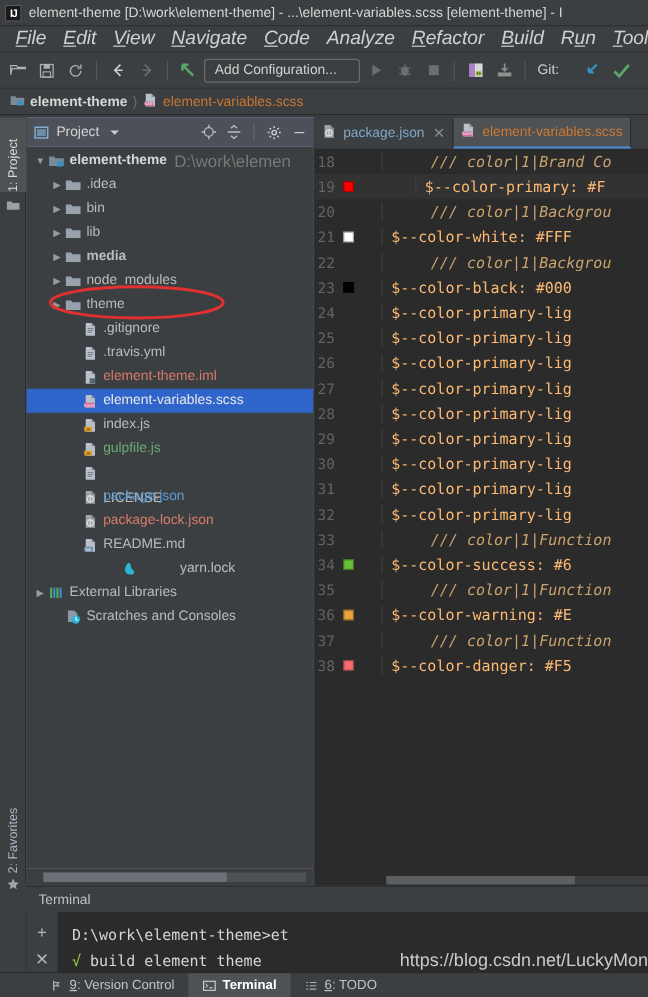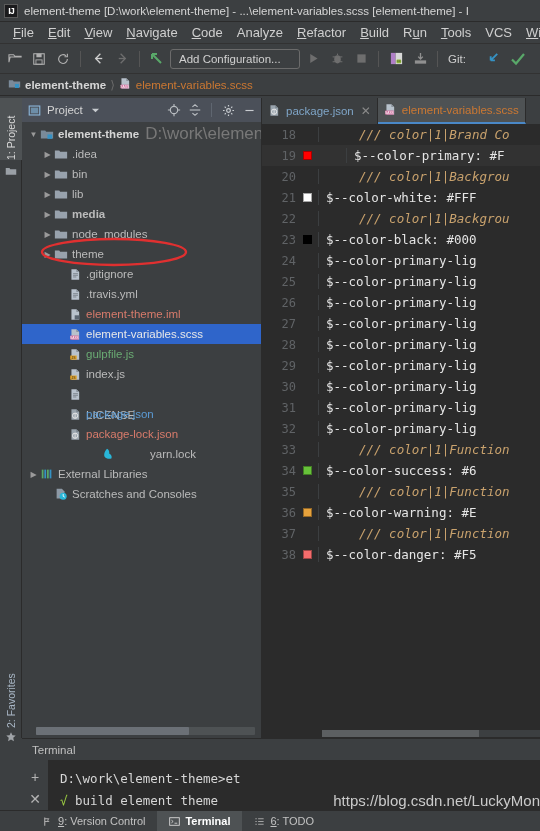--- a/index.html
+++ b/index.html
@@ -25,21 +25,21 @@
   .title-text {
     font-size:11.5px; color:#d6d6d6; white-space:nowrap; overflow:hidden;
   }
 
   
   .menubar {
     height:22px; background:#3c3f41; display:flex; align-items:center;
     padding-left:6px; gap:0px; border-bottom:1px solid #323232;
   }
   .menu-item {
-    font-size:13px; color:#cfcfcf; padding:2px 7px; white-space:nowrap;
+    font-size:16px; color:#cfcfcf; padding:2px 7px; white-space:nowrap;font-style:italic;
   }
   .menu-item u { text-decoration:underline; }
 
   
   .toolbar {
     height:30px; background:#3c3f41; display:flex; align-items:center;
     padding:0 4px; gap:2px; border-bottom:1px solid #323232;
   }
   .tb-btn {
     width:22px; height:22px; display:flex; align-items:center;
@@ -107,21 +107,21 @@
     height:20px; display:flex; align-items:center; font-size:11.5px;
     white-space:nowrap; padding-right:4px;
   }
   .row.sel { background:#2f65ca; }
   .arrow {
     width:11px; flex:none; color:#9a9a9a; font-size:8px; text-align:center;
   }
   .ficon { width:16px; flex:none; display:flex; align-items:center; justify-content:center; margin-right:3px; }
   .label { color:#bbbbbb; }
   .label.bold { font-weight:bold; color:#d6d6d6; }
-  .path-dim { color:#787878; margin-left:6px; font-size:17px; }
+  .path-dim { color:#787878; margin-left:6px; font-size:14px; }
 
   .hscroll-wrap { height:14px; flex:none; padding:3px 6px 3px 14px; background:#3c3f41; }
   .hscroll { height:8px; background:#4e5254; border-radius:1px; }
   .hscroll i { display:block; height:8px; width:70%; background:#6b7076; border-radius:1px; }
 
   
   .annot {
     position:absolute; pointer-events:none; left:0; top:0;
     width:100%; height:100%;
   }
@@ -137,32 +137,32 @@
   .tab.active { background:#4e5254; color:#cc7832; border-bottom:2px solid #4a88c7; }
   .tab .close { color:#8a8a8a; font-size:12px; margin-left:2px; }
   .code-area {
     flex:1; position:relative; background:#2b2b2b; overflow:hidden;
     font-family:"DejaVu Sans Mono", monospace; font-size:12.5px;
   }
   .cline { height:21px; display:flex; align-items:center; position:relative; }
   .cline.cur { background:#323232;gap:28px; }
   .gutter {
     width:56px; flex:none; display:flex; align-items:center;
-    justify-content:flex-end; padding-right:6px; gap:7px;
+    justify-content:flex-start; padding-right:6px; gap:7px;
     color:#606366; font-size:12px;
   }
   .swatch { width:9px; height:9px; flex:none; border:1px solid rgba(0,0,0,0.35); }
   .swatch.blank { background:transparent; border:none; }
   .gnum { width:17px; text-align:right; }
   .codetext {
     flex:1; white-space:pre; overflow:hidden; padding-left:7px;
     border-left:1px solid #3c3f41;
   }
   .c-comment { color:#c9a26d; font-style:italic;padding-left:40px; }
-  .c-var { color:#e5e5e5; }
+  .c-var { color:#fdba74; }
   .editor-hscroll {
     position:absolute; left:60px; right:0; bottom:1px; height:7px;
     background:#3c3f41;
   }
   .editor-hscroll i { display:block; height:7px; width:72%; background:#5c5f61; }
 
   
   .terminal {
     position:absolute; left:22px; right:0; bottom:21px; top:738px;
     background:#3c3f41; display:flex; flex-direction:column;
@@ -515,33 +515,33 @@
           <div class="row" style="padding-left: 34px;">
             <span class="arrow"></span>
             <span class="ficon">
               <svg width="13" height="13" viewBox="0 0 16 16">
                 <path d="M3 1.5h6L12.5 5v9.5H3z" fill="#b8c2cc"></path>
                 <path d="M9 1.5L12.5 5H9z" fill="#8a939b"></path>
                 <rect x="1.5" y="9.3" width="8" height="5" fill="#e0a228"></rect>
                 <text x="5.5" y="13.3" font-size="4.2" fill="#2b2b2b" text-anchor="middle" font-family="sans-serif">JS</text>
               </svg>
             </span>
-            <span class="label" style="color: rgb(106, 171, 115);">gulpfile.js</span>
+            <span class="label" style="color: rgb(187, 187, 187);">index.js</span>
           </div>
           <div class="row" style="padding-left: 34px;">
             <span class="arrow"></span>
             <span class="ficon">
               <svg width="13" height="13" viewBox="0 0 16 16">
                 <path d="M3 1.5h6L12.5 5v9.5H3z" fill="#b8c2cc"></path>
                 <path d="M9 1.5L12.5 5H9z" fill="#8a939b"></path>
                 <rect x="1.5" y="9.3" width="8" height="5" fill="#e0a228"></rect>
                 <text x="5.5" y="13.3" font-size="4.2" fill="#2b2b2b" text-anchor="middle" font-family="sans-serif">JS</text>
               </svg>
             </span>
-            <span class="label" style="color: rgb(187, 187, 187);">index.js</span>
+            <span class="label" style="color: rgb(106, 171, 115);">gulpfile.js</span>
           </div>
           <div class="row" style="padding-left: 34px;">
             <span class="arrow"></span>
             <span class="ficon">
               <svg width="13" height="13" viewBox="0 0 16 16">
                 <path d="M3 1.5h6L12.5 5v9.5H3z" fill="#b8c2cc"></path>
                 <path d="M9 1.5L12.5 5H9z" fill="#8a939b"></path>
                 <path d="M5 7h6M5 9h6M5 11h4" stroke="#6b7279" stroke-width="0.9"></path>
               </svg>
             </span>
@@ -563,20 +563,32 @@
             <span class="arrow"></span>
             <span class="ficon">
               <svg width="13" height="13" viewBox="0 0 16 16">
                 <path d="M3 1.5h6L12.5 5v9.5H3z" fill="#9aa5ae"></path>
                 <path d="M9 1.5L12.5 5H9z" fill="#79838b"></path>
                 <circle cx="7.5" cy="9.5" r="3.2" fill="none" stroke="#e8e8e8" stroke-width="1.2"></circle>
                 <path d="M7.5 6.3v6.4" stroke="#e8e8e8" stroke-width="1"></path>
               </svg>
             </span>
             <span class="label" style="color: rgb(216, 123, 107);">package-lock.json</span>
+          </div>
+          <div class="row" style="padding-left: 34px;">
+            <span class="arrow"></span>
+            <span class="ficon">
+              <svg width="13" height="13" viewBox="0 0 16 16">
+                <path d="M3 1.5h6L12.5 5v9.5H3z" fill="#b8c2cc"></path>
+                <path d="M9 1.5L12.5 5H9z" fill="#8a939b"></path>
+                <rect x="1.5" y="9.3" width="9" height="5" fill="#6d8ea8"></rect>
+                <text x="6" y="13.3" font-size="4" fill="#fff" text-anchor="middle" font-family="sans-serif">MD</text>
+              </svg>
+            </span>
+            <span class="label" style="color: rgb(187, 187, 187);">README.md</span>
           </div>
           <div class="row" style="padding-left: 34px; gap: 32px;">
             <span class="arrow"></span>
             <span class="ficon">
               <svg width="14" height="14" viewBox="0 0 16 16">
                 <path d="M8 2c2 1 3 3 2.5 5.5C13 9 14 11 13 13c-2.5 1-5 .5-7-1C4 10 4.5 6 8 2z" fill="#29b6d8"></path>
               </svg>
             </span>
             <span class="label" style="color: rgb(187, 187, 187);">yarn.lock</span>
           </div>

